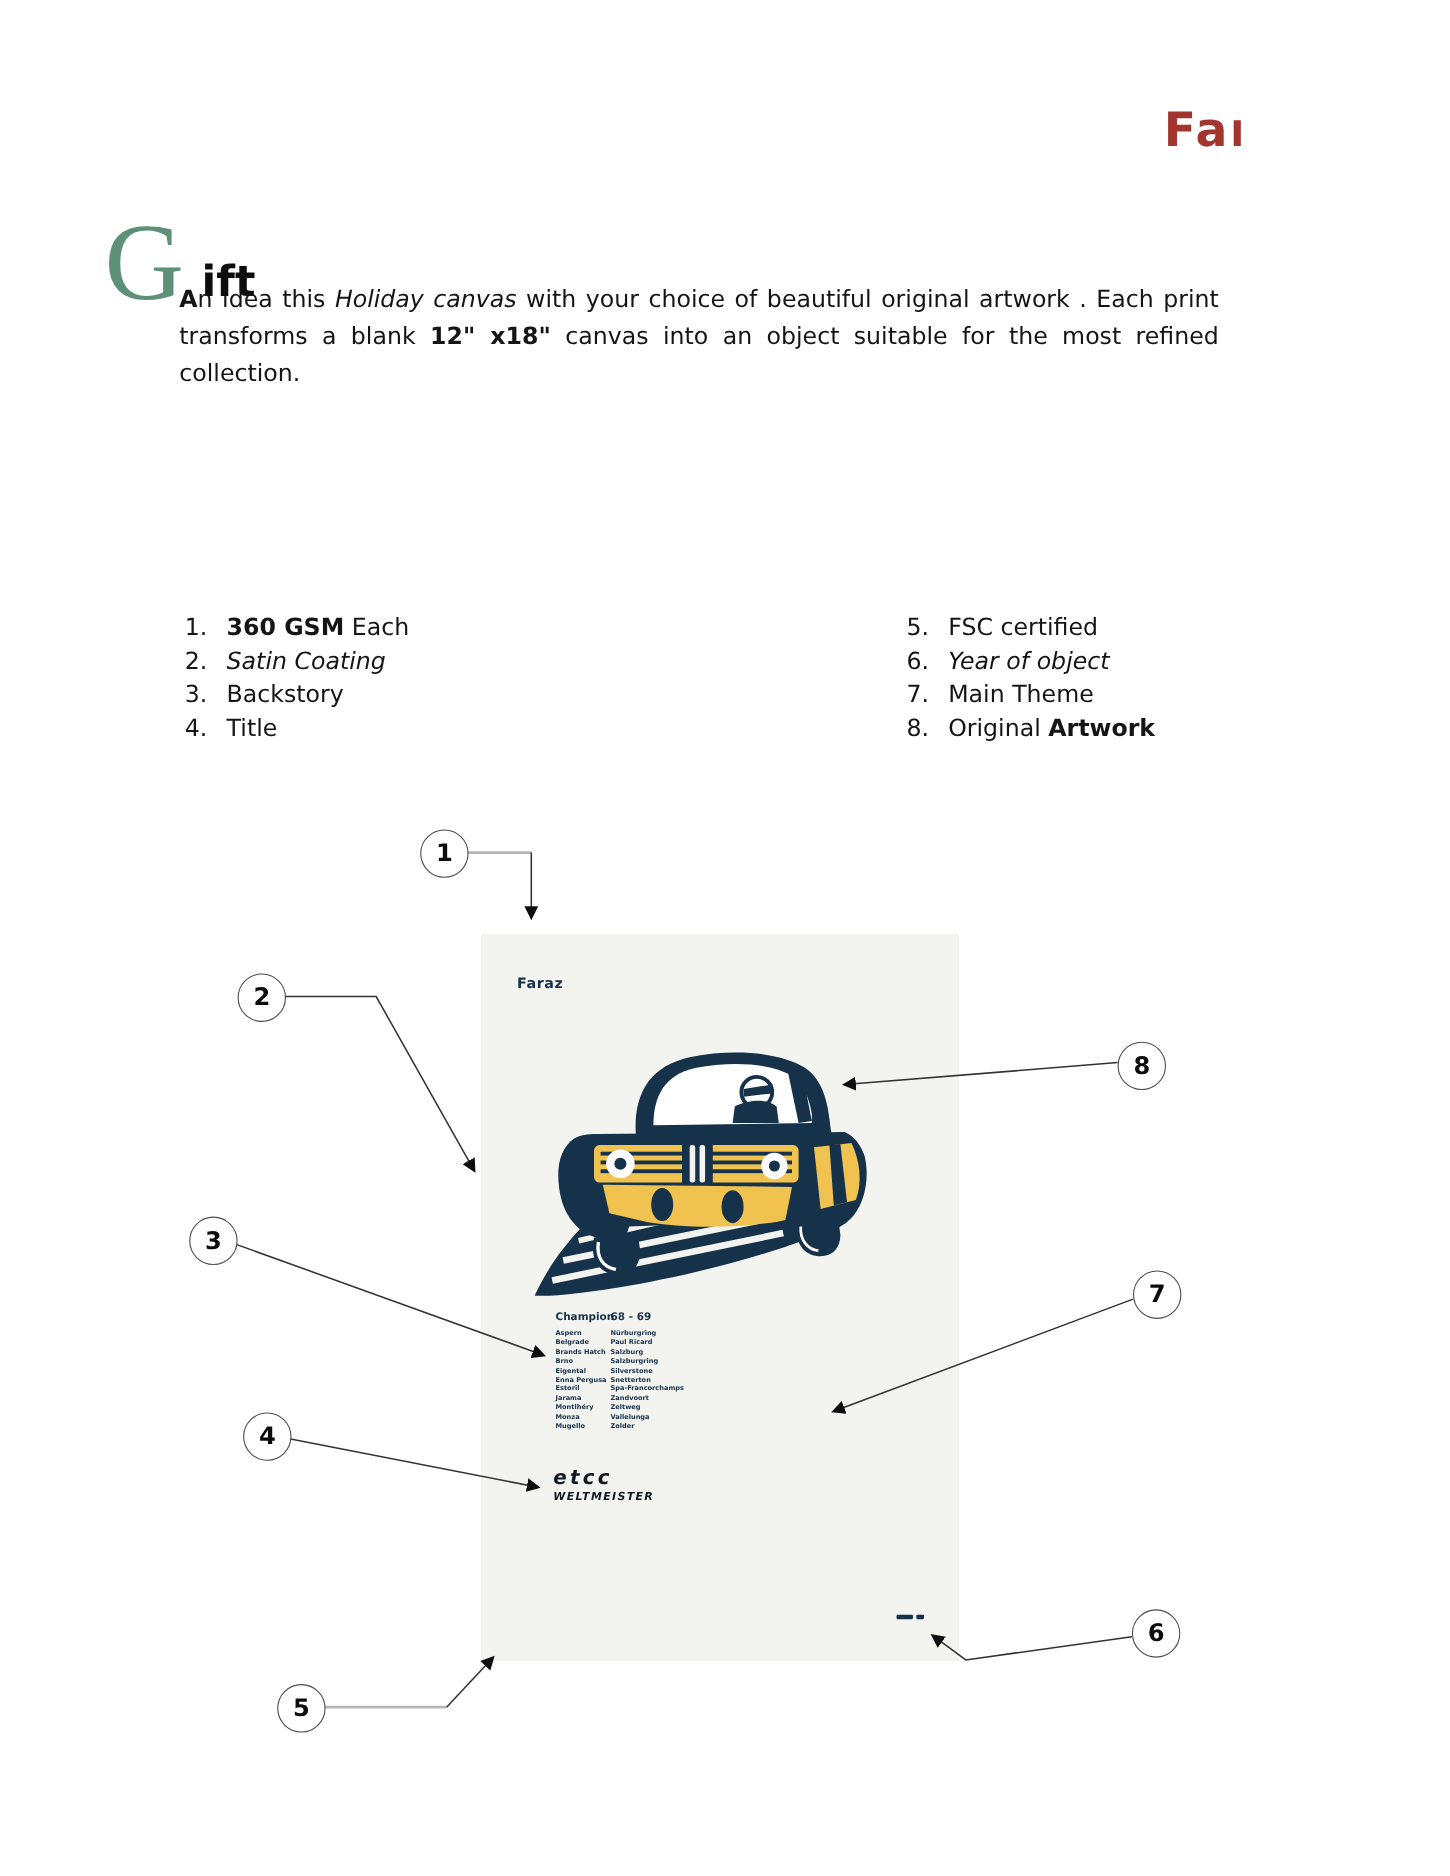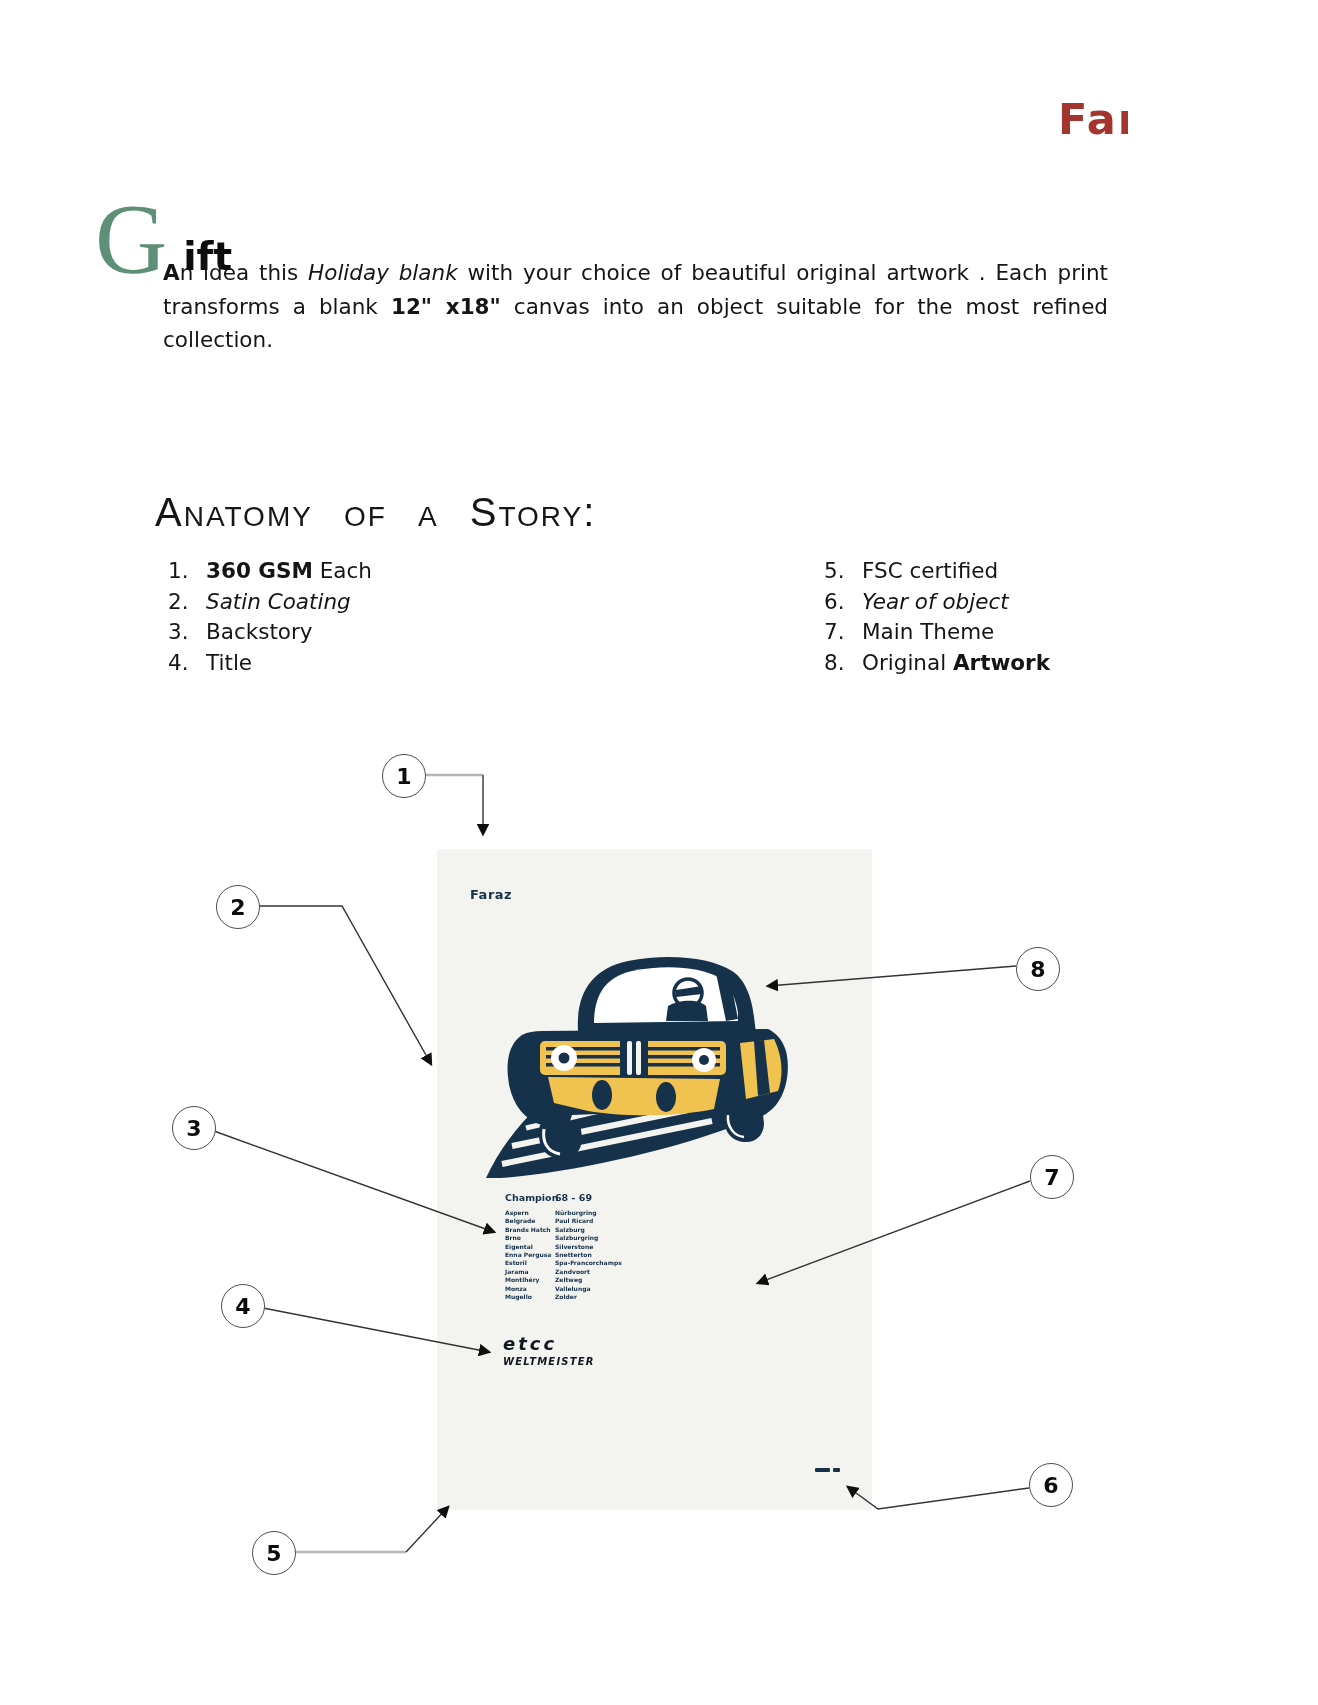--- a/index.html
+++ b/index.html
@@ -62,23 +62,22 @@
 
 <div class="page">
 
   <div class="brand">FaraZ</div>
 
   <div class="gift">
     <span class="dropcap">G</span>
     <span class="title-rest">ift</span>
   </div>
 
-  <div class="intro"><b>A</b><span>n idea this </span><i>Holiday blank</i><span> with your choice of beautiful original artwork .  Each print transforms a blank </span><b>12" x18"</b><span> canvas into an object suitable for the most refined collection.</span></div>
-
-  <div class="anatomy-heading">Anatomy of a Story:</div>
+  <div class="intro"><b>A</b><span>n idea this </span><i>Holiday canvas</i><span> with your choice of beautiful original artwork .  Each print transforms a blank </span><b>12" x18"</b><span> canvas into an object suitable for the most refined collection.</span></div>
+
 
   <div class="col left">
     <div class="item">
       <span class="num">1.</span>
       <span class="txt"><span></span><b>360 GSM</b><span> Each</span></span>
     </div>
     <div class="item">
       <span class="num">2.</span>
       <span class="txt"><span></span><i>Satin Coating</i><span></span></span>
     </div>

